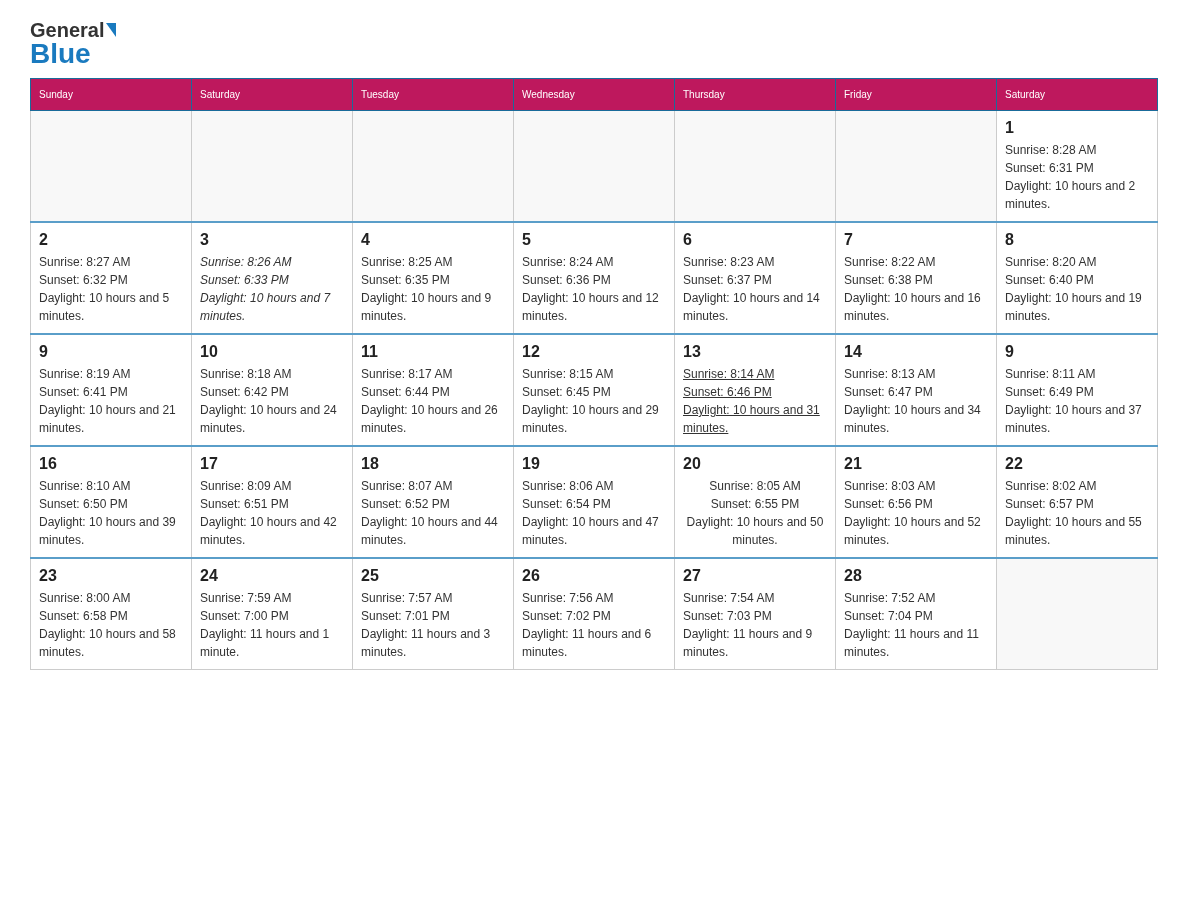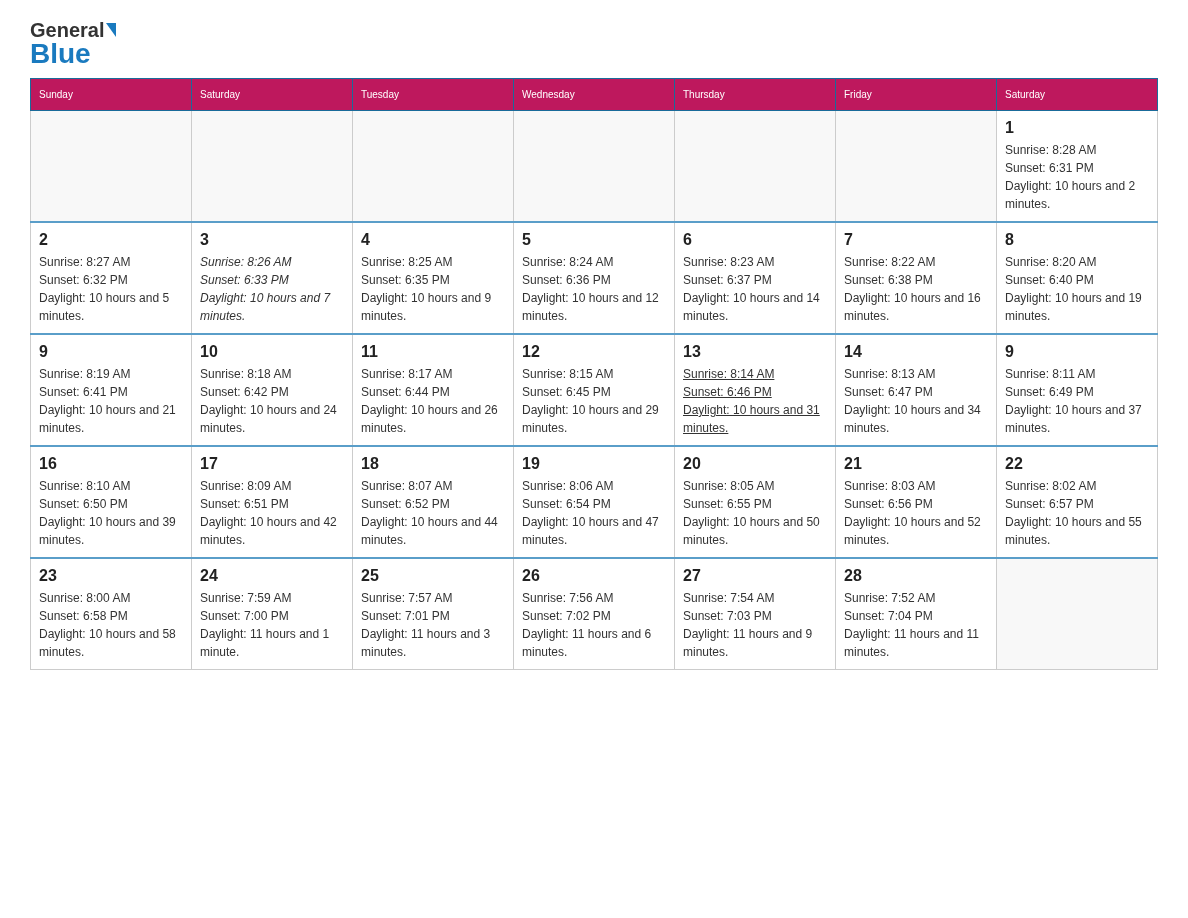--- a/index.html
+++ b/index.html
@@ -251,21 +251,21 @@
 Daylight: 10 hours and 44 minutes.</div>
         </td>
         <td>
           <span class="day-number">19</span>
           <div class="day-info" style="white-space: pre-line;">Sunrise: 8:06 AM
 Sunset: 6:54 PM
 Daylight: 10 hours and 47 minutes.</div>
         </td>
         <td>
           <span class="day-number">20</span>
-          <div class="day-info" style="white-space: pre-line;">Sunrise: 8:05 AM
+          <div class="day-info" style="white-space: pre-line; text-align: center;">Sunrise: 8:05 AM
 Sunset: 6:55 PM
 Daylight: 10 hours and 50 minutes.</div>
         </td>
         <td>
           <span class="day-number">21</span>
           <div class="day-info" style="white-space: pre-line;">Sunrise: 8:03 AM
 Sunset: 6:56 PM
 Daylight: 10 hours and 52 minutes.</div>
         </td>
         <td>

